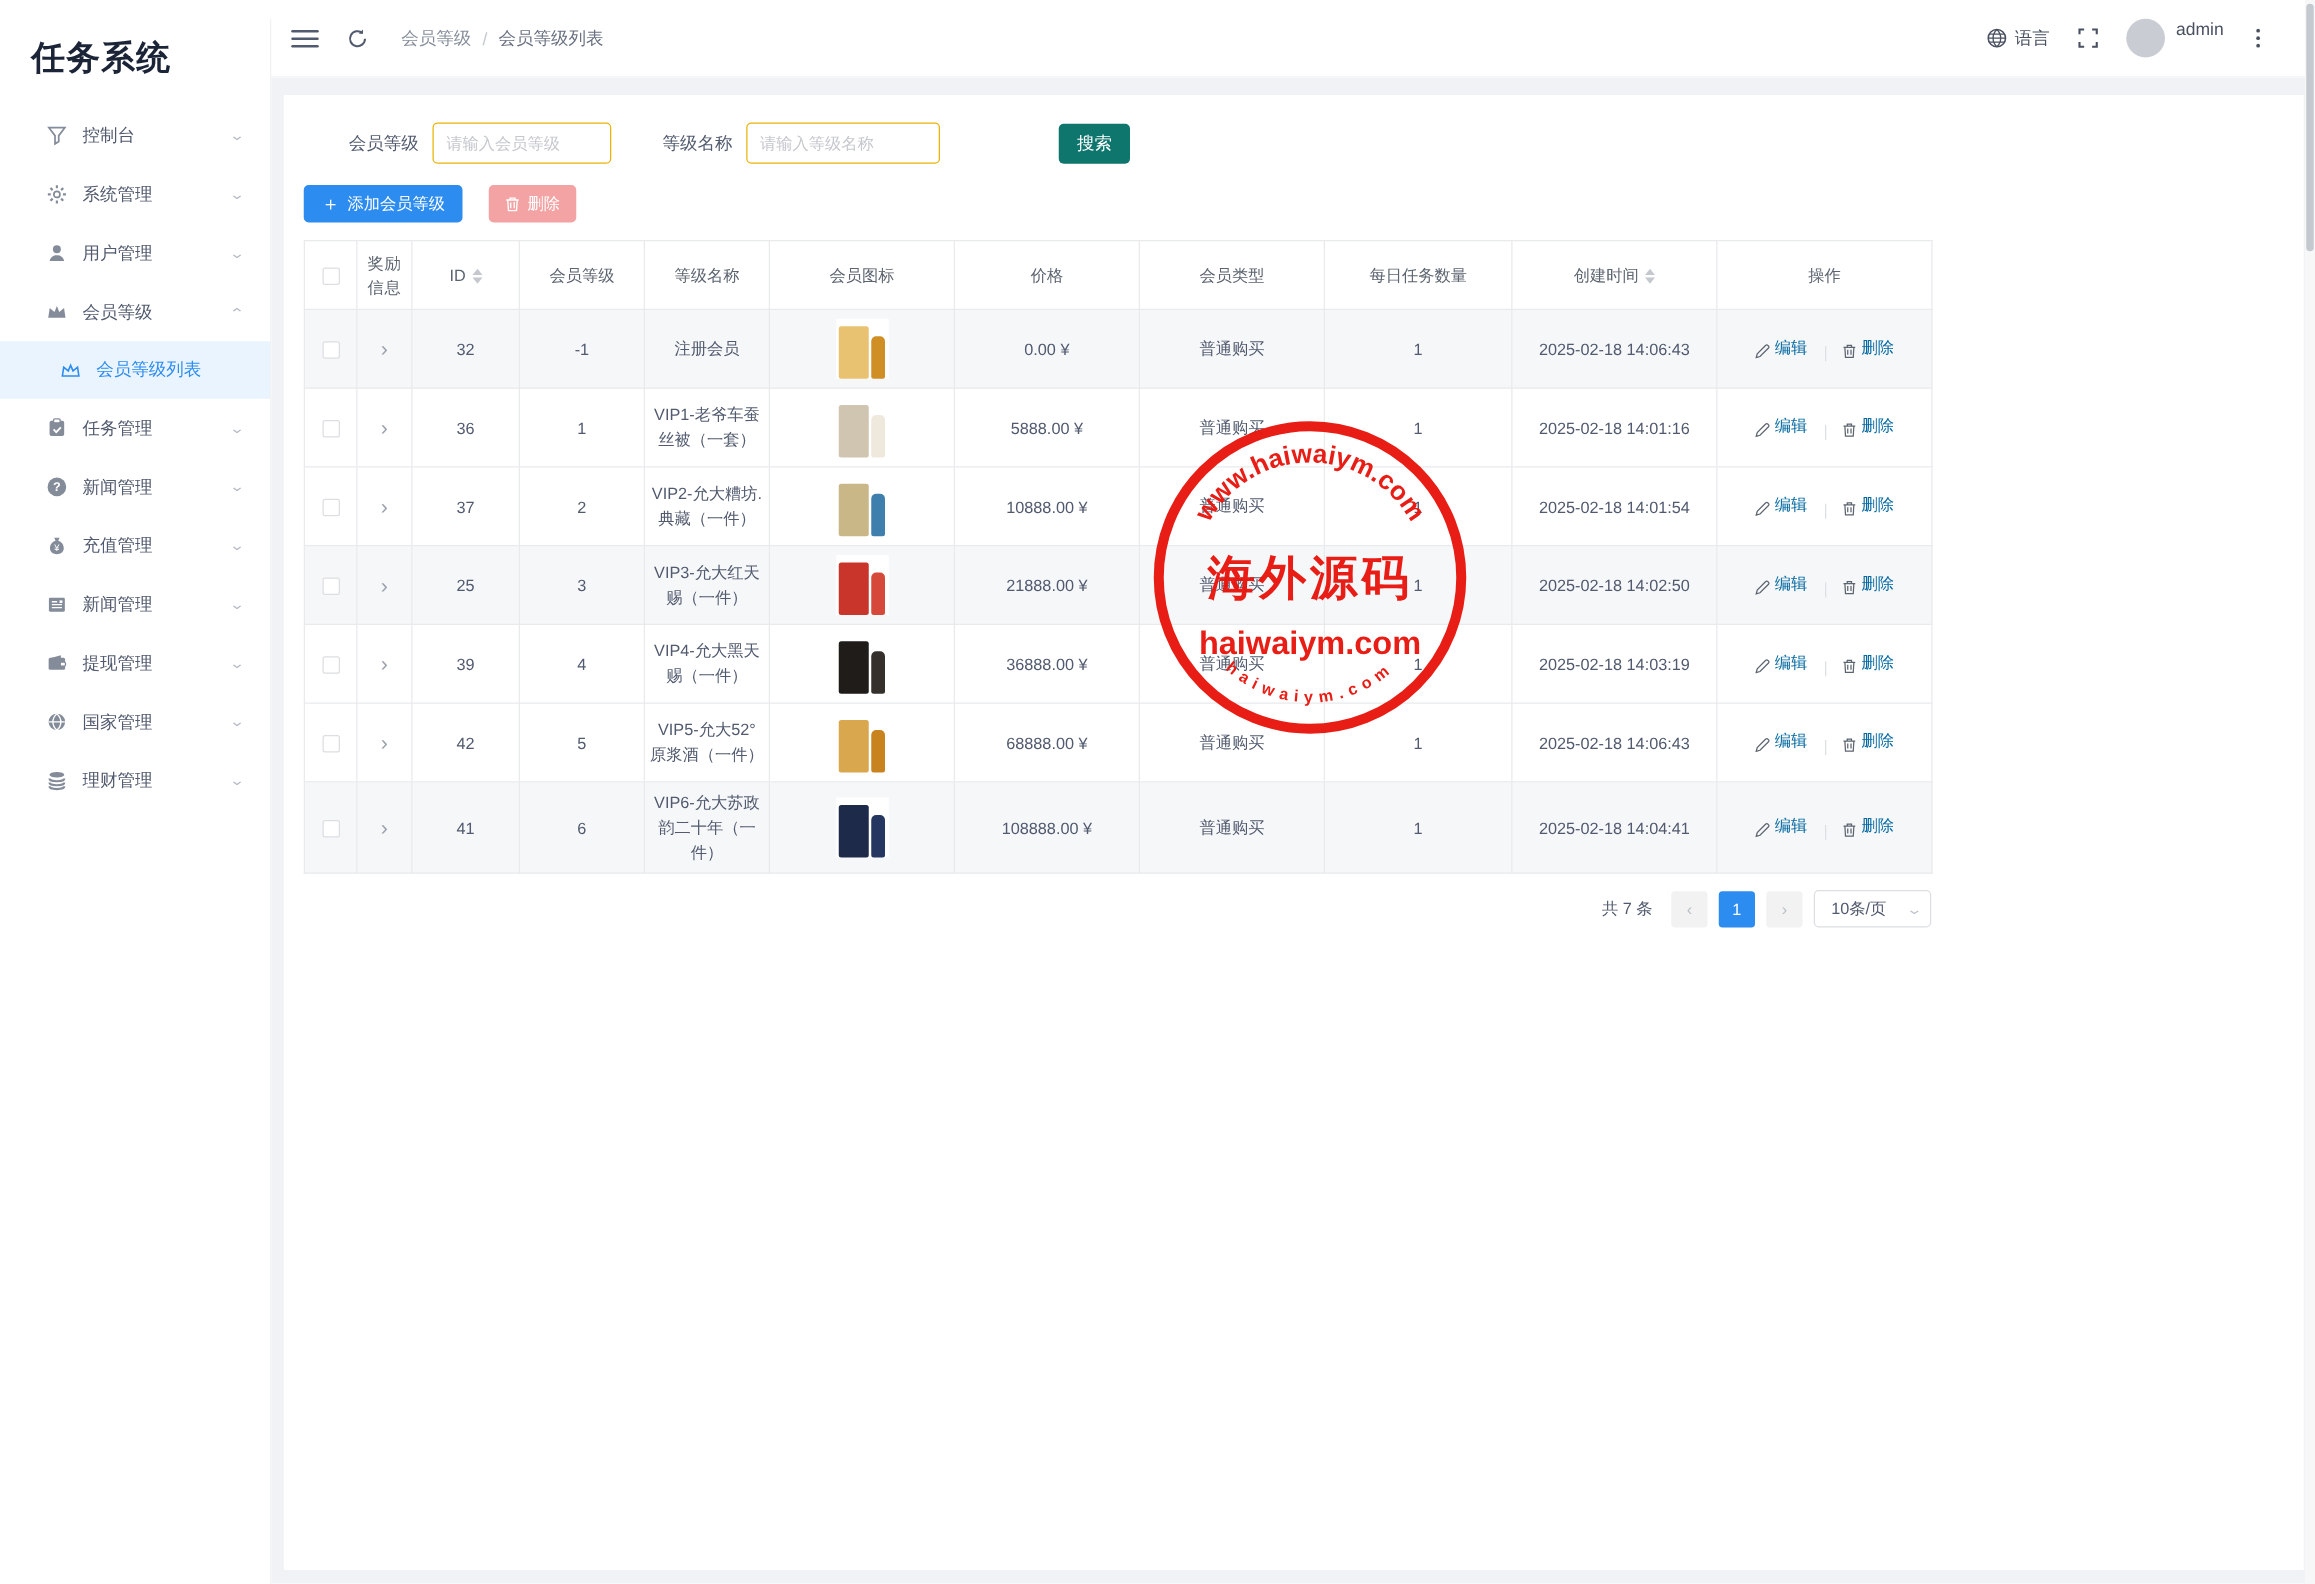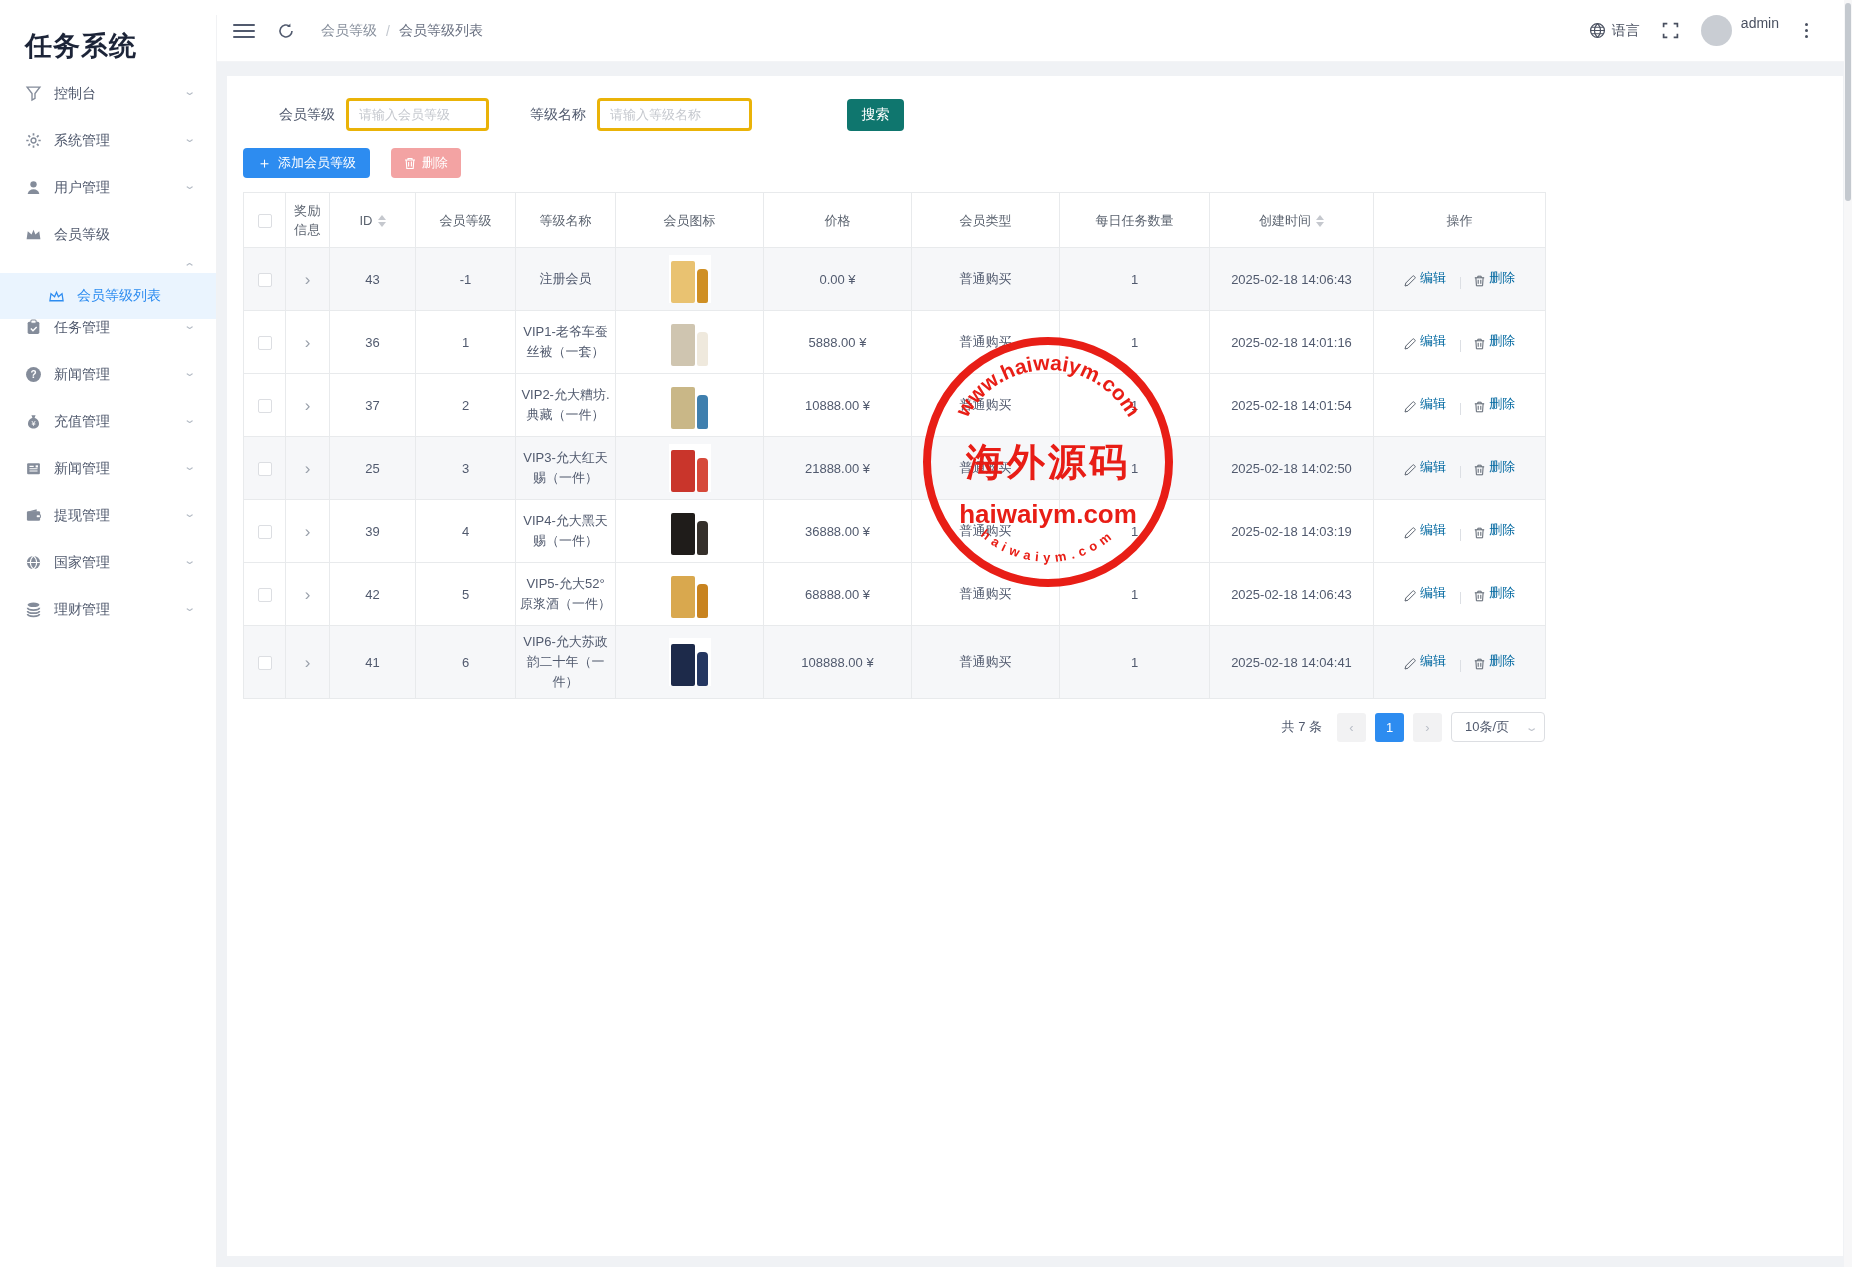--- a/index.html
+++ b/index.html
@@ -6,21 +6,21 @@
   html,body { width:1852px; height:1267px; overflow:hidden; background:#fff;
     font-family:"Liberation Sans","DejaVu Sans",sans-serif; }
   body { position:relative; color:#515a6e; }
 
   
   .sidebar { position:absolute; left:0; top:15px; width:217px; height:100%;
     background:#fff; border-right:1px solid #f1f2f4; z-index:5; }
   .app-title { height:62px; display:flex; align-items:center; padding-left:25px;
     font-size:27px; font-weight:bold; color:#1c2438; letter-spacing:1px; }
   .menu { padding-top:8px; }
-  .menu-item { height:47px; display:flex; padding:0 22px 0 25px;
+  .menu-item { height:47px; display:flex; align-items:center; padding:0 22px 0 37px;
     font-size:14px; color:#515a6e; cursor:pointer; }
   .menu-item .mi-icon { width:17px; height:17px; margin-right:12px; flex:0 0 17px; display:flex; }
   .menu-item .mi-label { flex:1; }
   .menu-item .chev { font-size:11px; color:#b3bac4; transform:scaleX(1.4); }
   .submenu-item { height:46px; display:flex; align-items:center; padding-left:48px;
     font-size:14px; color:#2d8cf0; background:#eaf4fe; cursor:pointer; }
   .submenu-item .mi-icon { width:17px; height:17px; margin-right:12px; display:flex; }
   .bottom-bar { position:absolute; left:0; bottom:0; width:104px; height:13px; background:#15283f; }
 
   
@@ -41,21 +41,21 @@
   .username { font-size:14px; color:#495060; }
   .kebab { display:flex; flex-direction:column; gap:3px; cursor:pointer; padding:4px; }
   .kebab i { width:3px; height:3px; border-radius:50%; background:#495060; }
 
   
   .main { position:absolute; left:217px; top:62px; right:0; bottom:0; background:#f0f2f5; }
   .card { margin:14px 9px 0 10px; background:#fff; min-height:1180px; padding:16px; position:relative; }
 
   .filter-row { display:flex; align-items:center; padding-left:36px; margin-top:6px; }
   .f-label { font-size:14px; color:#515a6e; margin-right:11px; }
-  .f-input { height:33px; border:3px solid #eab308; border-radius:4px; padding:0 10px;
+  .f-input { height:33px; border:1px solid #eab308; border-radius:4px; padding:0 10px;
     font-size:13px; color:#515a6e; outline:none; font-family:inherit; }
   .f-input::placeholder { color:#c5c8ce; }
   .f-input.w1 { width:143px; }
   .f-input.w2 { width:155px; }
   .gap2 { margin-left:41px; }
   .search-btn { margin-left:95px; width:57px; height:32px; background:#0f766e; color:#fff;
     border:none; border-radius:4px; font-size:14px; cursor:pointer; font-family:inherit; }
 
   .toolbar { display:flex; align-items:center; gap:21px; margin-top:17px; }
   .add-btn { height:30px; padding:0 14px; background:#2d8cf0; color:#fff; border:none;
@@ -361,21 +361,21 @@
                   <i class="dn"></i>
                 </span></th>
             <th>操作</th>
           </tr>
         </thead>
         <tbody>
 
             <tr>
               <td><span class="cb"></span></td>
               <td><span class="expand">›</span></td>
-              <td>43</td>
+              <td>32</td>
               <td>-1</td>
               <td class="name-cell">注册会员</td>
               <td>
                 <div class="prod">
                   <span class="p-box" style="background: rgb(233, 194, 113);"></span>
                   <span class="p-bottle" style="background: rgb(207, 143, 36);"></span>
                 </div>
               </td>
               <td>0.00 ¥</td>
               <td>普通购买</td>

